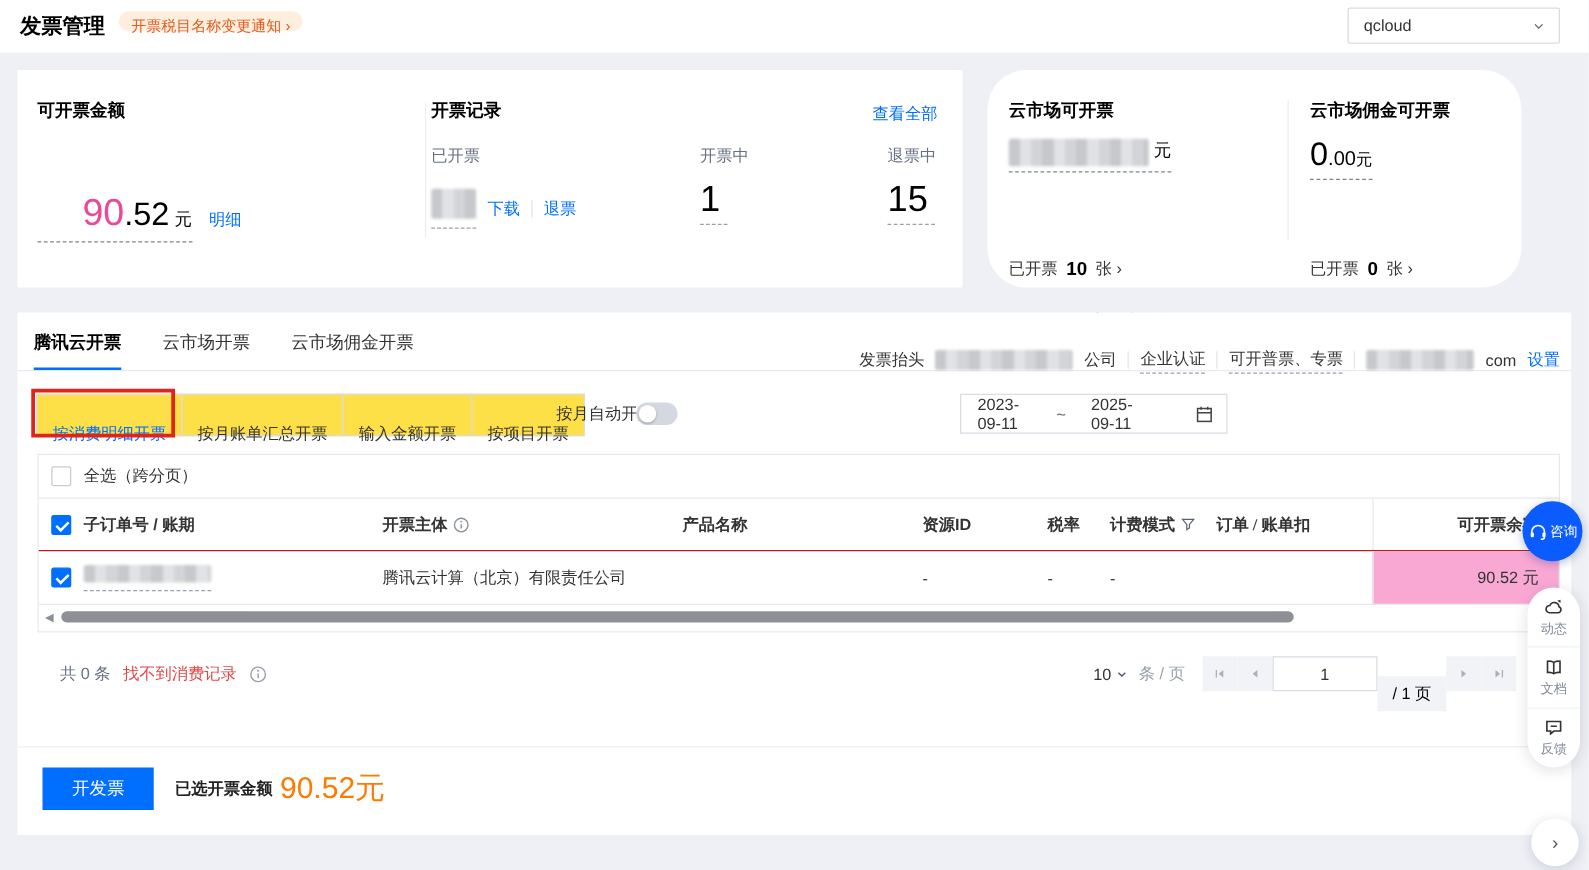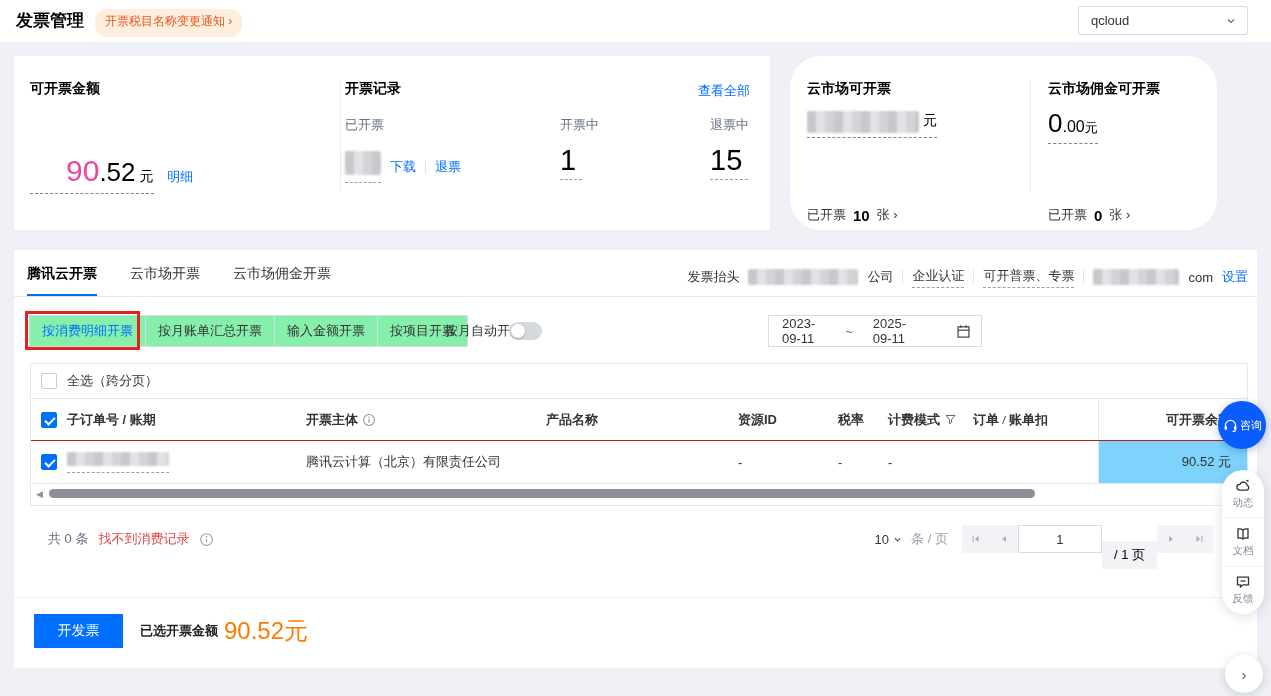--- a/index.html
+++ b/index.html
@@ -18,21 +18,21 @@
     display:inline-block; border-radius:2px;
     background:repeating-linear-gradient(90deg,#c6c8cc 0 9px,#e0e2e6 9px 18px,#d2d4d8 18px 27px);
     filter:blur(1.2px);
   }
   .dashed-u { border-bottom:1px dashed #9aa0ab; }
   .sep-v { width:1px; height:14px; background:#e2e5eb; }
 
   
   .topbar { position:absolute; left:0; top:0; width:100%; height:42px; background:#fff; }
   .page-title { position:absolute; left:16px; top:0; line-height:42px; font-size:17px; font-weight:bold; color:#000; }
-  .notice-badge { position:absolute; left:95px; top:9px; height:28px; line-height:24px;
+  .notice-badge { position:absolute; left:95px; top:9px; height:16px; line-height:24px;
     background:#fdeedd; color:#e6591f; font-size:12px; padding:0 10px; border-radius:12px; cursor:pointer; }
   .acct { position:absolute; left:1078px; top:6px; width:170px; height:29px;
     background:#fff; border:1px solid #d8dbe2; border-radius:2px; display:flex; align-items:center;
     padding:0 10px 0 12px; cursor:pointer; color:#333; }
   .acct .grow { flex:1; }
   .icon { display:inline-flex; align-items:center; justify-content:center; }
 
   
   .cardA { position:absolute; left:14px; top:56px; width:756px; height:174px; background:#fff; }
   .cardB { position:absolute; left:790px; top:56px; width:427px; height:174px; background:#fff;border-radius:31px; }
@@ -44,25 +44,25 @@
   .stat-label { font-size:13px; color:#667082; }
   .stat-num { font-size:29px; color:#000; font-weight:500; }
   .amt-dash { display:inline-block; border-bottom:1px dashed #7d828c; padding-bottom:5px; }
 
   
   .main { position:absolute; left:14px; top:250px; width:1243px; height:418px; background:#fff; }
   .tabbar { position:absolute; left:0; top:0; width:100%; height:47px; border-bottom:1px solid #e7eaf0; }
   .tabs { position:absolute; left:13px; top:0; height:46px; display:flex; gap:33px; }
   .tab { height:46px; line-height:46px; font-size:14px; color:#333; cursor:pointer; border-bottom:2px solid transparent; }
   .tab.active { color:#000; font-weight:bold; border-bottom-color:#006eff; }
-  .titlebar { position:absolute; right:9px; top:4px; height:46px; display:flex; align-items:center; gap:9px; font-size:13px; color:#333; }
+  .titlebar { position:absolute; right:9px; top:15px; height:46px; display:flex; align-items:center; gap:9px; font-size:13px; color:#333; }
 
   .filters { position:absolute; left:0; top:65px; width:100%; height:32px; }
   .btn-group { position:absolute; left:15px; top:0; display:flex; }
-  .fbtn { height:32px; line-height:30px; padding:0 12px; border:1px solid #d8dce3; background:#86efac;
+  .fbtn { height:32px; line-height:30px; padding:16px 12px; border:1px solid #d8dce3; background:#fde047;
     font-size:13px; color:#333; margin-left:-1px; cursor:pointer; white-space:nowrap; }
   .fbtn:first-child { margin-left:0; }
   .fbtn.active { color:#006eff; position:relative; z-index:1; }
   .annotation { position:absolute; left:11px; top:-4px; width:115px; height:39px;
     border:3px solid #e0241b; z-index:30; pointer-events:none; }
   .auto-label { position:absolute; left:431px; top:0; line-height:32px; font-size:13px; color:#333; }
   .toggle { position:absolute; left:495px; top:7px; width:33px; height:18px; border-radius:9px; background:#d4d8e0; cursor:pointer; }
   .toggle::after { content:""; position:absolute; left:2px; top:2px; width:14px; height:14px; border-radius:50%;
     background:#fff; box-shadow:0 1px 2px rgba(0,0,0,.25); }
   .datebox { position:absolute; left:754px; top:0; width:214px; height:32px; border:1px solid #d8dce3;
@@ -77,21 +77,21 @@
   .tablebox { position:absolute; left:16px; top:113px; width:1218px; border:1px solid #e6e9f0; background:#fff; }
   .row-selectall { height:35px; display:flex; align-items:center; gap:10px; padding-left:10px; border-bottom:1px solid #e6e9f0; }
   .trow { display:flex; align-items:stretch; }
   .trow > div { display:flex; align-items:center; }
   .row-header { height:42px; border-bottom:1px solid #b91c1c; font-weight:bold; color:#333; }
   .row-data { height:43px; border-bottom:1px solid #e6e9f0; }
   .c-check { width:36px; padding-left:10px; }
   .c1 { width:239px; } .c2 { width:240px; gap:4px; } .c3 { width:192px; }
   .c4 { width:100px; } .c5 { width:50px; } .c6 { width:85px; gap:4px; } .c7 { width:125px; overflow:hidden; white-space:nowrap;font-family:Liberation Serif, serif; }
   .c8 { flex:1; border-left:1px solid #e6e9f0; justify-content:flex-end; padding-right:16px; }
-  .row-data .c8 { background:#7dd3fc; }
+  .row-data .c8 { background:#f9a8d4; }
   .cb { width:16px; height:16px; border:1px solid #c6ccd6; border-radius:2px; background:#fff; flex:none; cursor:pointer; position:relative; }
   .cb.checked { background:#006eff; border-color:#006eff; }
   .cb.checked::after { content:""; position:absolute; left:5px; top:2px; width:4px; height:8px;
     border:solid #fff; border-width:0 2px 2px 0; transform:rotate(45deg); }
   .scrollstrip { height:21px; position:relative; }
   .scroll-arrow { position:absolute; left:5px; top:5px; color:#8a8f99; font-size:9px; line-height:11px; }
   .scroll-thumb { position:absolute; left:18px; top:5px; width:986px; height:9px; background:#8f9097; border-radius:5px; cursor:pointer; }
 
   
   .resultrow { position:absolute; left:0; top:275px; width:100%; height:28px; }

